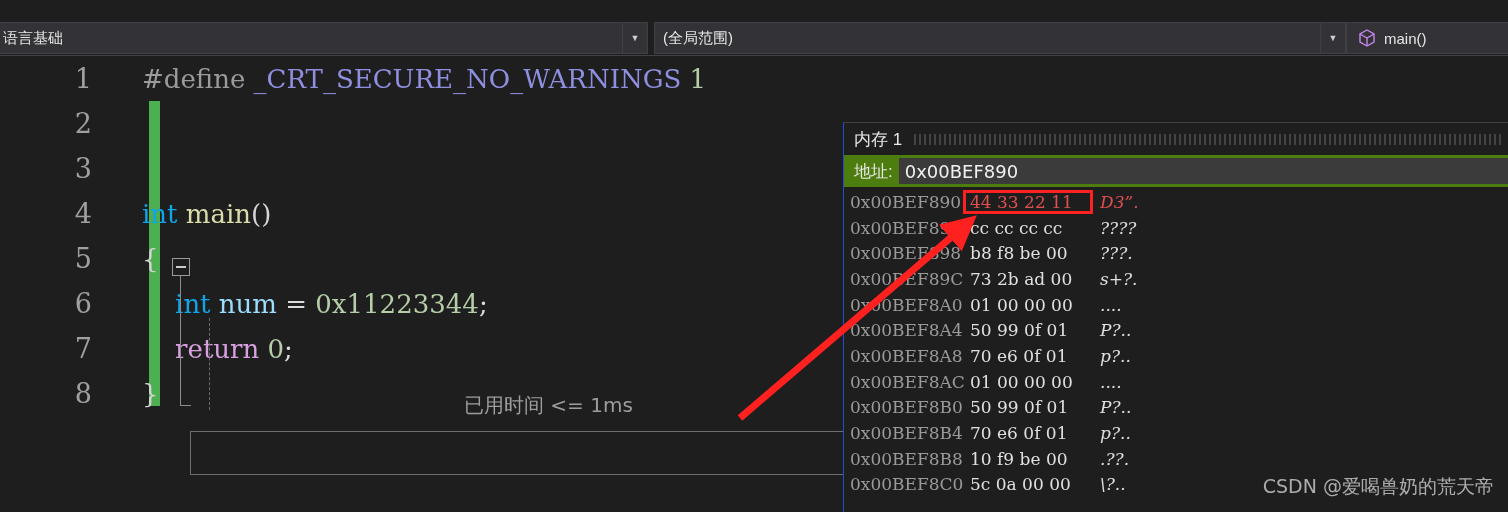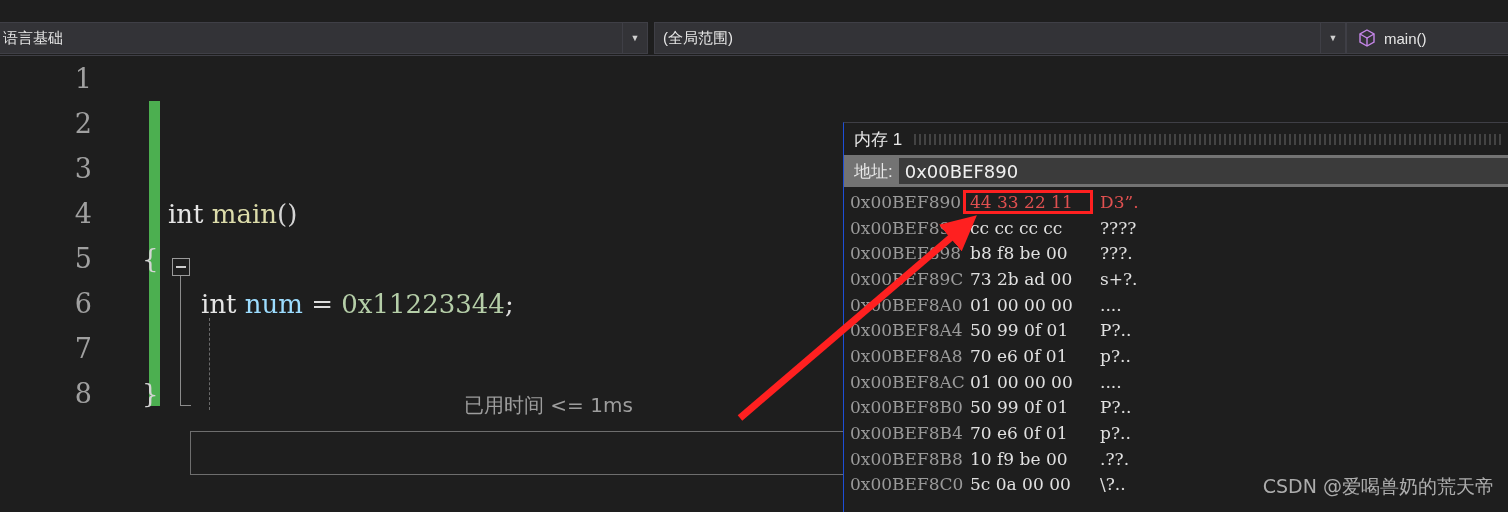--- a/index.html
+++ b/index.html
@@ -100,21 +100,21 @@
     color: #d4d4d4;
     font-family: "DejaVu Serif", serif;
     font-size: 26px;
     white-space: pre;
     letter-spacing: 0px;
   }
   .t-pp      { color: #9b9b9b; }   
   .t-macro   { color: #8f8fe0; }   
   .t-num     { color: #b5cea8; }
   .t-str     { color: #d69d85; }   
-  .t-kw      { color: #e5e5e5; margin-left: 26px; }   
+  .t-kw      { color: #0ea5e9; }   
   .t-kw2     { color: #d8a0df; }   
   .t-fn      { color: #dcdcaa; }   
   .t-plain   { color: #dcdcdc; }
   .t-brace   { color: #d4d4d4; }
   .t-var     { color: #9cdcfe; }
 
   
   #change-bar {
     position: absolute;
     left: 149px;
@@ -221,21 +221,21 @@
       repeating-linear-gradient(to right,
         #4a4a4a 0px, #4a4a4a 2px, transparent 2px, transparent 5px);
     background-size: 5px 2px;
     background-repeat: repeat;
     opacity: .85;
   }
   #memory-addressbar {
     height: 32px;
     display: flex;
     align-items: center;
-    background: #737373;
+    background: #4d7c0f;
     padding-left: 10px;
   }
   #memory-addressbar .addr-label {
     color: #e8e8e8;
     font-size: 17px;
     margin-right: 6px;
     white-space: nowrap;
   }
   #address-input {
     flex: 1;
@@ -255,21 +255,21 @@
     font-size: 17px;
   }
   .mem-row {
     height: 25.7px;
     display: flex;
     align-items: center;
     white-space: pre;
   }
   .mem-addr  { width: 120px; color: #9a9a9a; padding-left: 6px; }
   .mem-bytes { width: 130px; color: #e0e0e0; }
-  .mem-ascii { color: #e0e0e0; }
+  .mem-ascii { color: #e0e0e0; font-style: italic; }
   .mem-row.highlighted .mem-bytes,
   .mem-row.highlighted .mem-ascii { color: #e05050; }
 
   
   #mem-highlight-box {
     position: absolute;
     left: 119px;
     top: 3px;
     width: 130px;
     height: 24px;
@@ -326,20 +326,21 @@
 
   <div id="navbar-bottom-rule"></div>
 </div>
 
 <div id="editor">
 
   <div id="change-bar"></div>
 
   <div class="code-line" style="top:0px;">
     <span class="ln">1</span>
+    <span class="code-text"><span class="t-pp">#define</span><span class="t-macro"> _CRT_SECURE_NO_WARNINGS</span><span class="t-num"> 1</span></span>
   </div>
 
   <div class="code-line" style="top:45px;">
     <span class="ln">2</span>
   </div>
 
   <div class="code-line" style="top:90px;">
     <span class="ln">3</span>
     <span class="code-text"></span>
   </div>
@@ -354,20 +355,21 @@
     <span class="code-text"><span class="t-brace">{</span></span>
   </div>
 
   <div class="code-line" style="top:225px;">
     <span class="ln">6</span>
     <span class="code-text">    <span class="t-kw">int</span><span class="t-var"> num</span><span class="t-plain"> = </span><span class="t-num">0x11223344</span><span class="t-plain">;</span></span>
   </div>
 
   <div class="code-line" style="top:270px;">
     <span class="ln">7</span>
+    <span class="code-text">    <span class="t-kw2">return</span><span class="t-num"> 0</span><span class="t-plain">;</span></span>
   </div>
 
   <div class="code-line" style="top:315px;">
     <span class="ln">8</span>
     <span class="code-text"><span class="t-brace">}</span></span>
   </div>
 
   <div id="fold-box"></div>
   <div id="fold-line"></div>
   <div id="fold-line-foot"></div>

